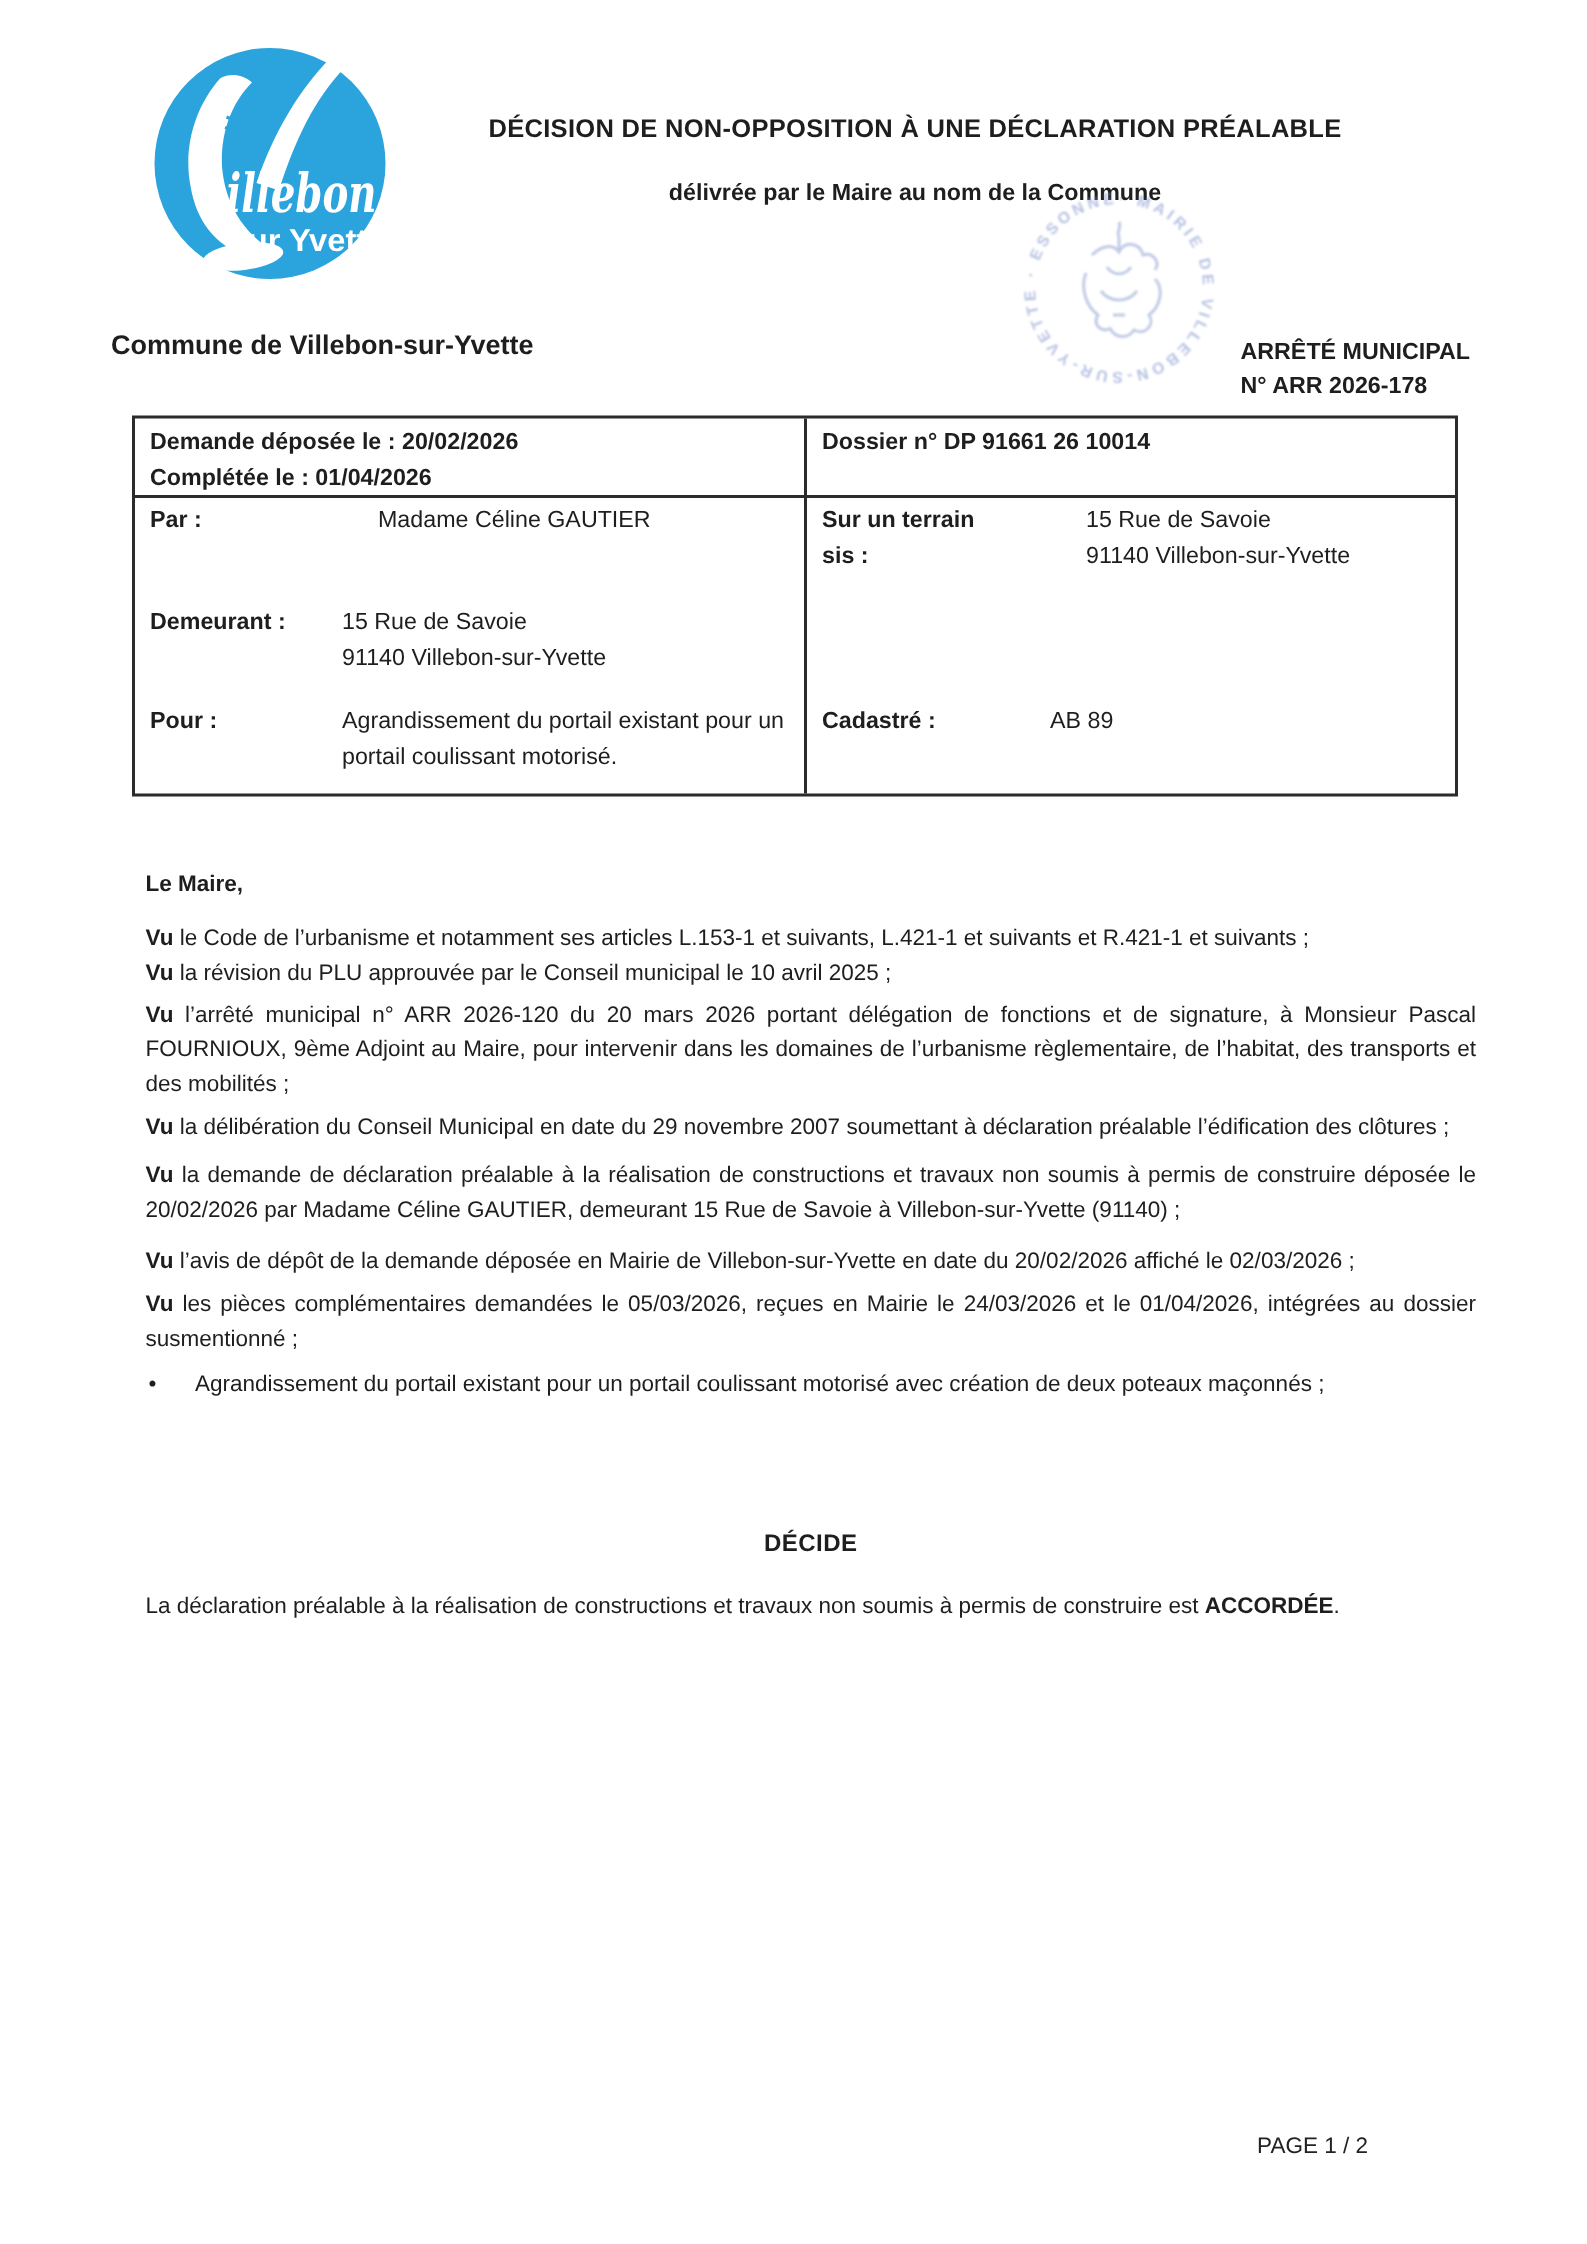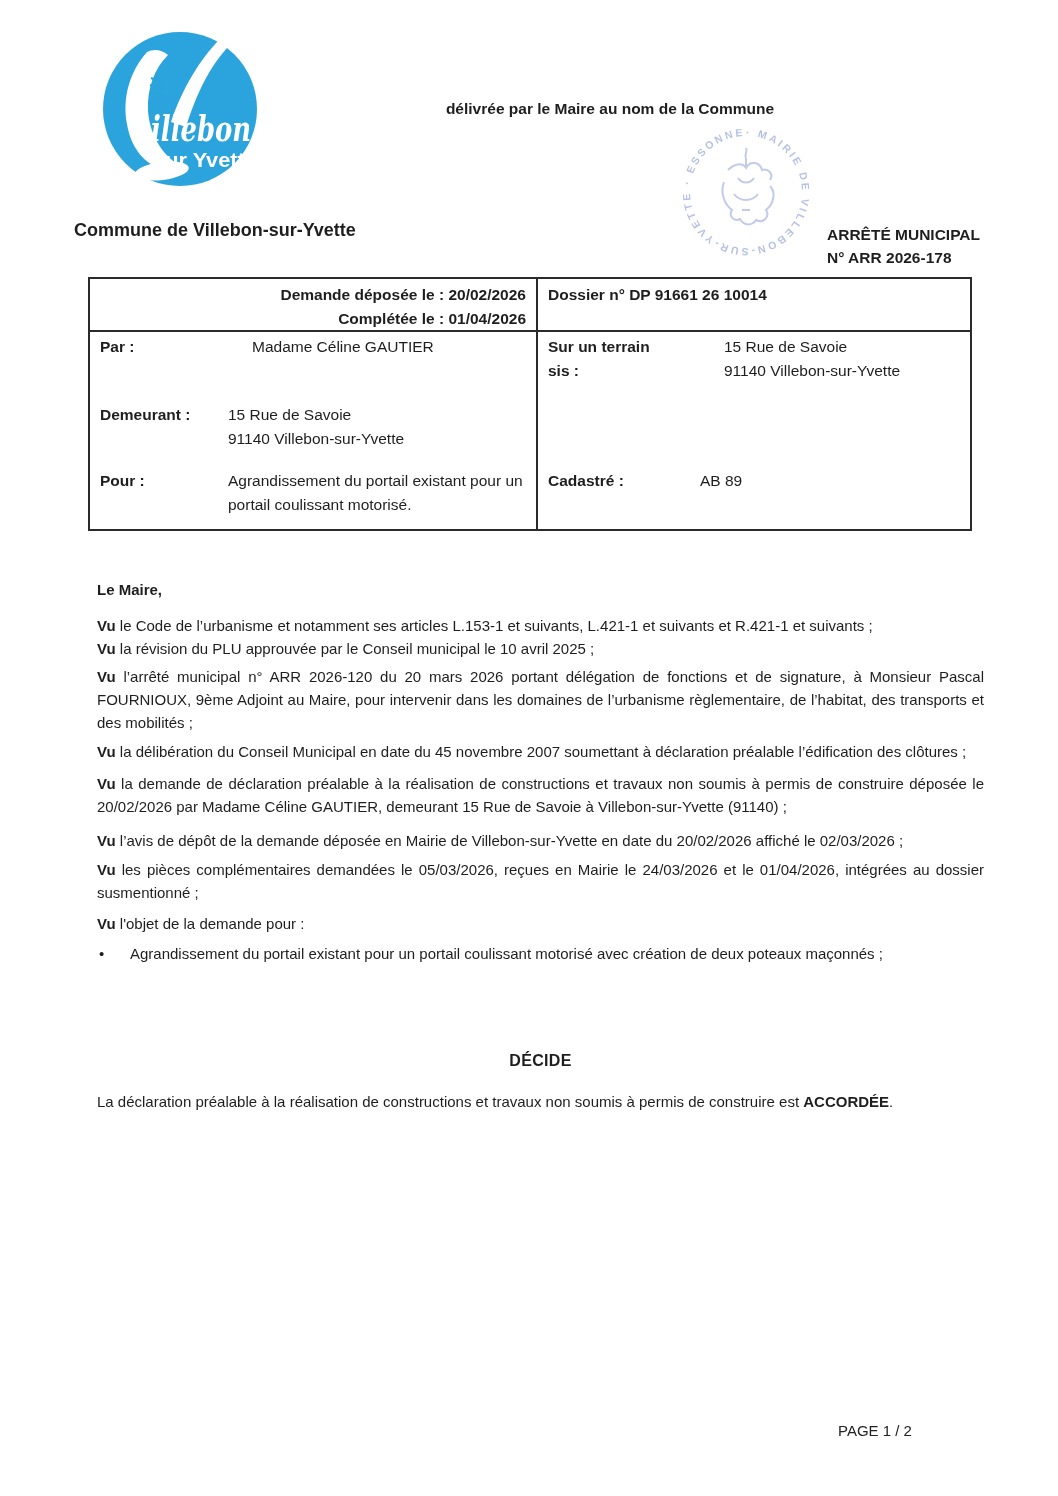--- a/index.html
+++ b/index.html
@@ -15,21 +15,21 @@
   .stamp{position:absolute;left:676px;top:122px;width:140px;height:140px;opacity:.55;}
   .commune{position:absolute;left:74px;top:220px;font-size:18px;font-weight:700;}
   .arrete{position:absolute;left:827px;top:223px;font-size:15.5px;font-weight:700;line-height:23px;}
   
   .doc-table{
     position:absolute;left:88px;top:277px;width:880px;height:250px;
     border:2px solid #2b2b2b;display:grid;grid-template-columns:448px 1fr;grid-template-rows:53px 1fr;
     font-size:15.5px;line-height:24px;
   }
   .cell{position:relative;padding:4px 10px;}
-  .cell.hl{border-right:2px solid #2b2b2b;border-bottom:2px solid #2b2b2b;font-weight:700;text-align:right;}
+  .cell.hl{border-right:2px solid #2b2b2b;border-bottom:2px solid #2b2b2b;font-weight:700;}
   .cell.hr{border-bottom:2px solid #2b2b2b;font-weight:700;}
   .cell.bl{border-right:2px solid #2b2b2b;}
   .trow{position:absolute;left:10px;right:6px;display:flex;align-items:flex-start;}
   .trow .lbl{font-weight:700;flex:0 0 128px;}
   .cell.br .trow .lbl{flex:0 0 152px;}
   .trow .val{flex:1;}
   .preline{white-space:pre-line;}
   .r1{top:3px;gap:24px;} .r2{top:71px;} .r3{top:137px;}
   
   .body-text{position:absolute;left:97px;top:578px;width:887px;font-size:15px;line-height:23px;}
@@ -54,20 +54,21 @@
     <circle cx="79" cy="79" r="77" fill="#2BA3DC"></circle>
     <path fill="#ffffff" d="M46,22 C29,41 21,68 26,94 C30,118 43,134 64,141 C71,143 77,141 81,137 C63,127 49,107 47,81 C46,59 53,39 67,25 C60,19 52,19 46,22 Z"></path>
     <path fill="#ffffff" d="M119,9 C99,29 81,59 70,92 L85,97 C95,65 109,35 129,15 C126,12 123,10 119,9 Z"></path>
     <ellipse cx="61" cy="141" rx="27" ry="9" fill="#ffffff" transform="rotate(-7 61 141)"></ellipse>
     <path d="M50,48 l14,6 M49,55 l15,5 M50,62 l13,4" stroke="#2BA3DC" stroke-width="2" fill="none"></path>
     <text x="50" y="111" font-size="36" font-style="italic" font-weight="700" font-family="DejaVu Serif, serif" fill="#ffffff" textLength="100" lengthAdjust="spacingAndGlyphs">illebon</text>
     <text x="52" y="137" font-size="21" font-weight="700" font-family="Liberation Sans, sans-serif" fill="#ffffff" textLength="104" lengthAdjust="spacingAndGlyphs">sur Yvette</text>
   </svg>
 
   <div class="title-block">
+    <div class="doc-title">DÉCISION DE NON-OPPOSITION À UNE DÉCLARATION PRÉALABLE</div>
     <div class="doc-subtitle">délivrée par le Maire au nom de la Commune</div>
   </div>
 
   <svg class="stamp" viewBox="0 0 140 140" aria-hidden="true">
     <defs>
       <path id="ringPath" d="M70,14 a56,56 0 1,1 -0.01,0"></path>
       <filter id="blurS">
           <feGaussianBlur stdDeviation="0.7"></feGaussianBlur>
         </filter>
     </defs>
@@ -125,25 +126,24 @@
       </div>
     </div>
   </div>
 
   <div class="body-text">
     <p class="salutation">Le Maire,</p>
 
     <p style="margin-top:13px"><span class="vu">Vu</span><span> le Code de l’urbanisme et notamment ses articles L.153-1 et suivants, L.421-1 et suivants et R.421-1 et suivants ;</span></p>
     <p style=""><span class="vu">Vu</span><span> la révision du PLU approuvée par le Conseil municipal le 10 avril 2025 ;</span></p>
     <p style="margin-top:5px"><span class="vu">Vu</span><span> l’arrêté municipal n° ARR 2026-120 du 20 mars 2026 portant délégation de fonctions et de signature, à Monsieur Pascal FOURNIOUX, 9ème Adjoint au Maire, pour intervenir dans les domaines de l’urbanisme règlementaire, de l’habitat, des transports et des mobilités ;</span></p>
-    <p style="margin-top:6px"><span class="vu">Vu</span><span> la délibération du Conseil Municipal en date du 45 novembre 2007 soumettant à déclaration préalable l’édification des clôtures ;</span></p>
+    <p style="margin-top:6px"><span class="vu">Vu</span><span> la délibération du Conseil Municipal en date du 29 novembre 2007 soumettant à déclaration préalable l’édification des clôtures ;</span></p>
     <p style="margin-top:9px"><span class="vu">Vu</span><span> la demande de déclaration préalable à la réalisation de constructions et travaux non soumis à permis de construire déposée le 20/02/2026 par Madame Céline GAUTIER, demeurant 15 Rue de Savoie à Villebon-sur-Yvette (91140) ;</span></p>
     <p style="margin-top:11px"><span class="vu">Vu</span><span> l’avis de dépôt de la demande déposée en Mairie de Villebon-sur-Yvette en date du 20/02/2026 affiché le 02/03/2026 ;</span></p>
     <p style="margin-top:6px"><span class="vu">Vu</span><span> les pièces complémentaires demandées le 05/03/2026, reçues en Mairie le 24/03/2026 et le 01/04/2026, intégrées au dossier susmentionné ;</span></p>
-    <p style="margin-top:8px"><span class="vu">Vu</span><span> l'objet de la demande pour :</span></p>
 
     <p class="bullet-row" style="margin-top:7px">
       <span class="bullet-dot">•</span>
       <span>Agrandissement du portail existant pour un portail coulissant motorisé avec création de deux poteaux maçonnés ;</span>
     </p>
 
     <div class="decide" style="margin-top:84px">DÉCIDE</div>
 
 
     <p class="final" style="margin-top:18px">

